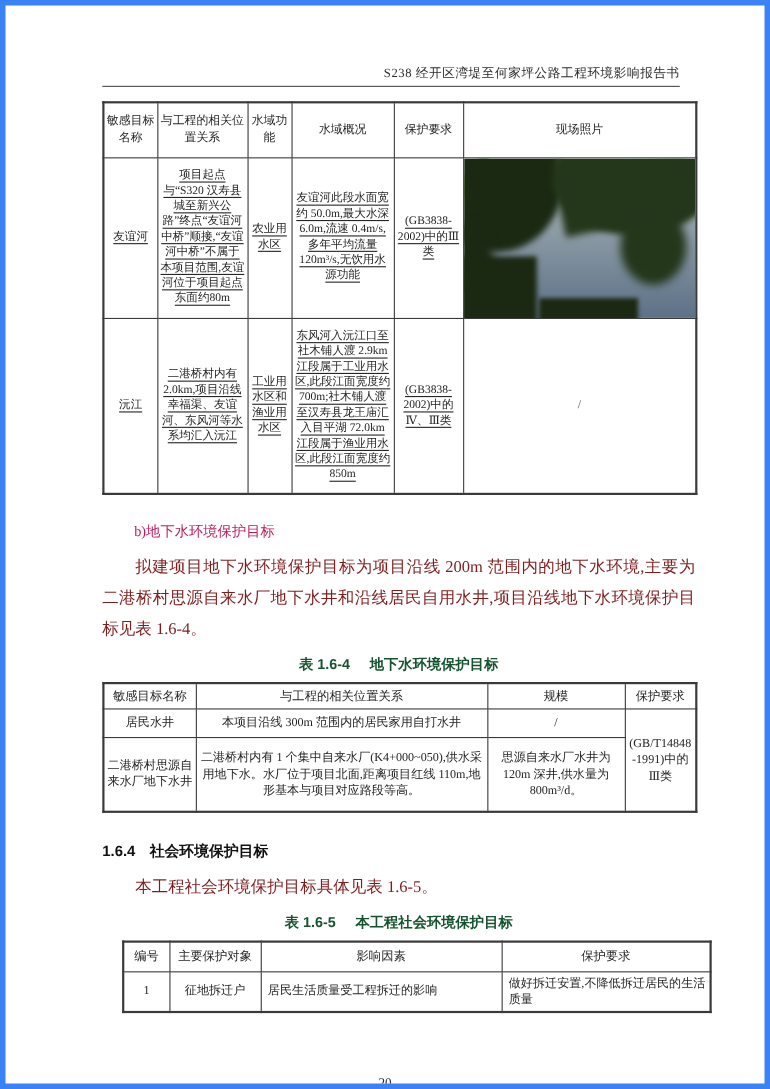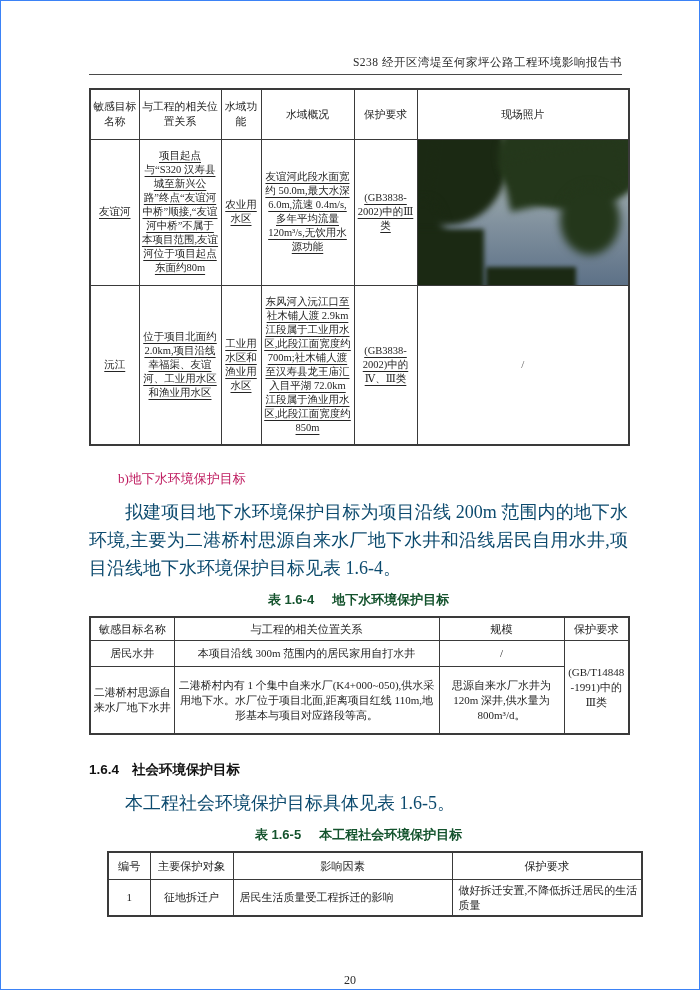--- a/index.html
+++ b/index.html
@@ -1,19 +1,19 @@
 <!DOCTYPE html>
 <html style="--photo_sky: #c9d6cb; --photo_bank_light: #7fb158; --photo_bank_dark: #4f8a38; --photo_water_edge: #8ea195; --photo_water_top: #9aa8ab; --photo_water_mid: #81919e; --photo_water_bottom: #5d7187; --photo_foliage: #1b2913; --photo_foliage2: #24371b;"><head>
 <meta charset="utf-8">
 <style>
   html,body{margin:0;padding:0;background:#ffffff;}
   .page{
     position:relative;width:700px;height:990px;background:#fff;
     font-family:"Liberation Serif","DejaVu Serif",serif;
-    color:#1f1f1f;border:1px solid #3b82f6;box-sizing:border-box;
+    color:#1f1f1f;border:5px solid #3b82f6;box-sizing:border-box;
     overflow:hidden;
   }
   
   .doc-header{
     position:absolute;top:54px;left:88px;right:77px;
     text-align:right;font-size:11.5px;color:#2a2a2a;
     border-bottom:1.2px solid #4a4a4a;padding-bottom:4px;letter-spacing:.5px;
   }
   
   .content{position:absolute;top:87px;left:88px;width:539px;}
@@ -49,22 +49,22 @@
   .fol-l2{left:-18px;top:60px;width:46px;height:120px;background:var(--photo_foliage);filter:blur(4px);border-radius:40%;}
   .fol-tr{right:-20px;top:-40px;width:150px;height:110px;background:var(--photo_foliage2);}
   .fol-mid{left:86px;top:8px;width:120px;height:52px;background:var(--photo_foliage2);
            transform:rotate(-12deg);filter:blur(3.5px);}
   .fol-r2{right:8px;top:45px;width:60px;height:70px;background:var(--photo_foliage2);filter:blur(4px);}
   .fol-bl{left:-12px;bottom:-22px;width:78px;height:78px;background:var(--photo_foliage);filter:blur(2.5px);}
   .fol-bm{left:68px;bottom:-16px;width:90px;height:34px;background:var(--photo_foliage);filter:blur(2px);}
   .slash{color:#555;font-size:11px;}
   
   .h-b{margin:24px 0 0 29px;font-size:13px;color:#be185d;}
-  .para{margin:10px 0 0 0;font-size:18px;line-height:28px;text-align:justify;
-        text-indent:2em;color:#0c4a6e;}
+  .para{margin:10px 0 0 0;font-size:15px;line-height:28px;text-align:justify;
+        text-indent:2em;color:#7f1d1d;}
   .caption{margin-top:9px;text-align:center;font-weight:bold;font-size:13px;
            font-family:"Liberation Sans","DejaVu Sans",sans-serif;color:#14532d;}
   .caption .cap-label{margin-right:18px;}
   .t2{margin-top:7px;font-size:11px;line-height:15px;}
   .t2 th{height:20px;font-size:11.2px;}
   .t2-r1 td{height:23px;}
   .t2-r2 td{height:64px;}
   .h-164{margin:26px 0 0 0;font-weight:bold;font-size:13.5px;
          font-family:"Liberation Sans","DejaVu Sans",sans-serif;color:#111;}
   .h-164 .sec-no{margin-right:13px;margin-top:24px;}
@@ -116,21 +116,21 @@
             <div class="fol fol-tr"></div>
             <div class="fol-mid"></div>
             <div class="fol fol-r2"></div>
             <div class="fol-bl"></div>
             <div class="fol-bm"></div>
           </div>
         </td>
       </tr>
       <tr class="t1-r2">
         <td><span class="u">沅江</span></td>
-        <td><span class="u">位于项目北面约 2.0km,项目沿线幸福渠、友谊河、工业用水区和渔业用水区</span></td>
+        <td><span class="u">二港桥村内有 2.0km,项目沿线幸福渠、友谊河、东风河等水系均汇入沅江</span></td>
         <td><span class="u">工业用水区和渔业用水区</span></td>
         <td><span class="u">东风河入沅江口至社木铺人渡 2.9km 江段属于工业用水区,此段江面宽度约 700m;社木铺人渡至汉寿县龙王庙汇入目平湖 72.0km 江段属于渔业用水区,此段江面宽度约850m</span></td>
         <td><span class="u">(GB3838-2002)中的Ⅳ、Ⅲ类</span></td>
         <td><span class="slash">/</span></td>
       </tr>
     </tbody>
       </table>
 
     <div class="h-b">b)地下水环境保护目标</div>
     <div class="para">拟建项目地下水环境保护目标为项目沿线 200m 范围内的地下水环境,主要为二港桥村思源自来水厂地下水井和沿线居民自用水井,项目沿线地下水环境保护目标见表 1.6-4。</div>

